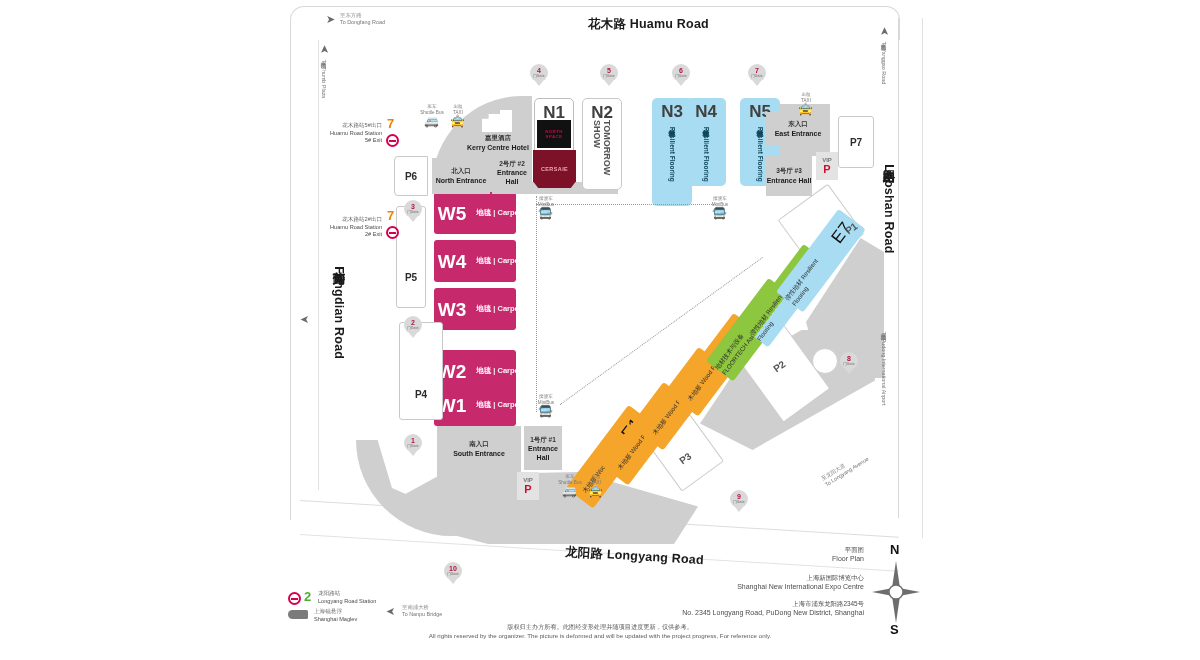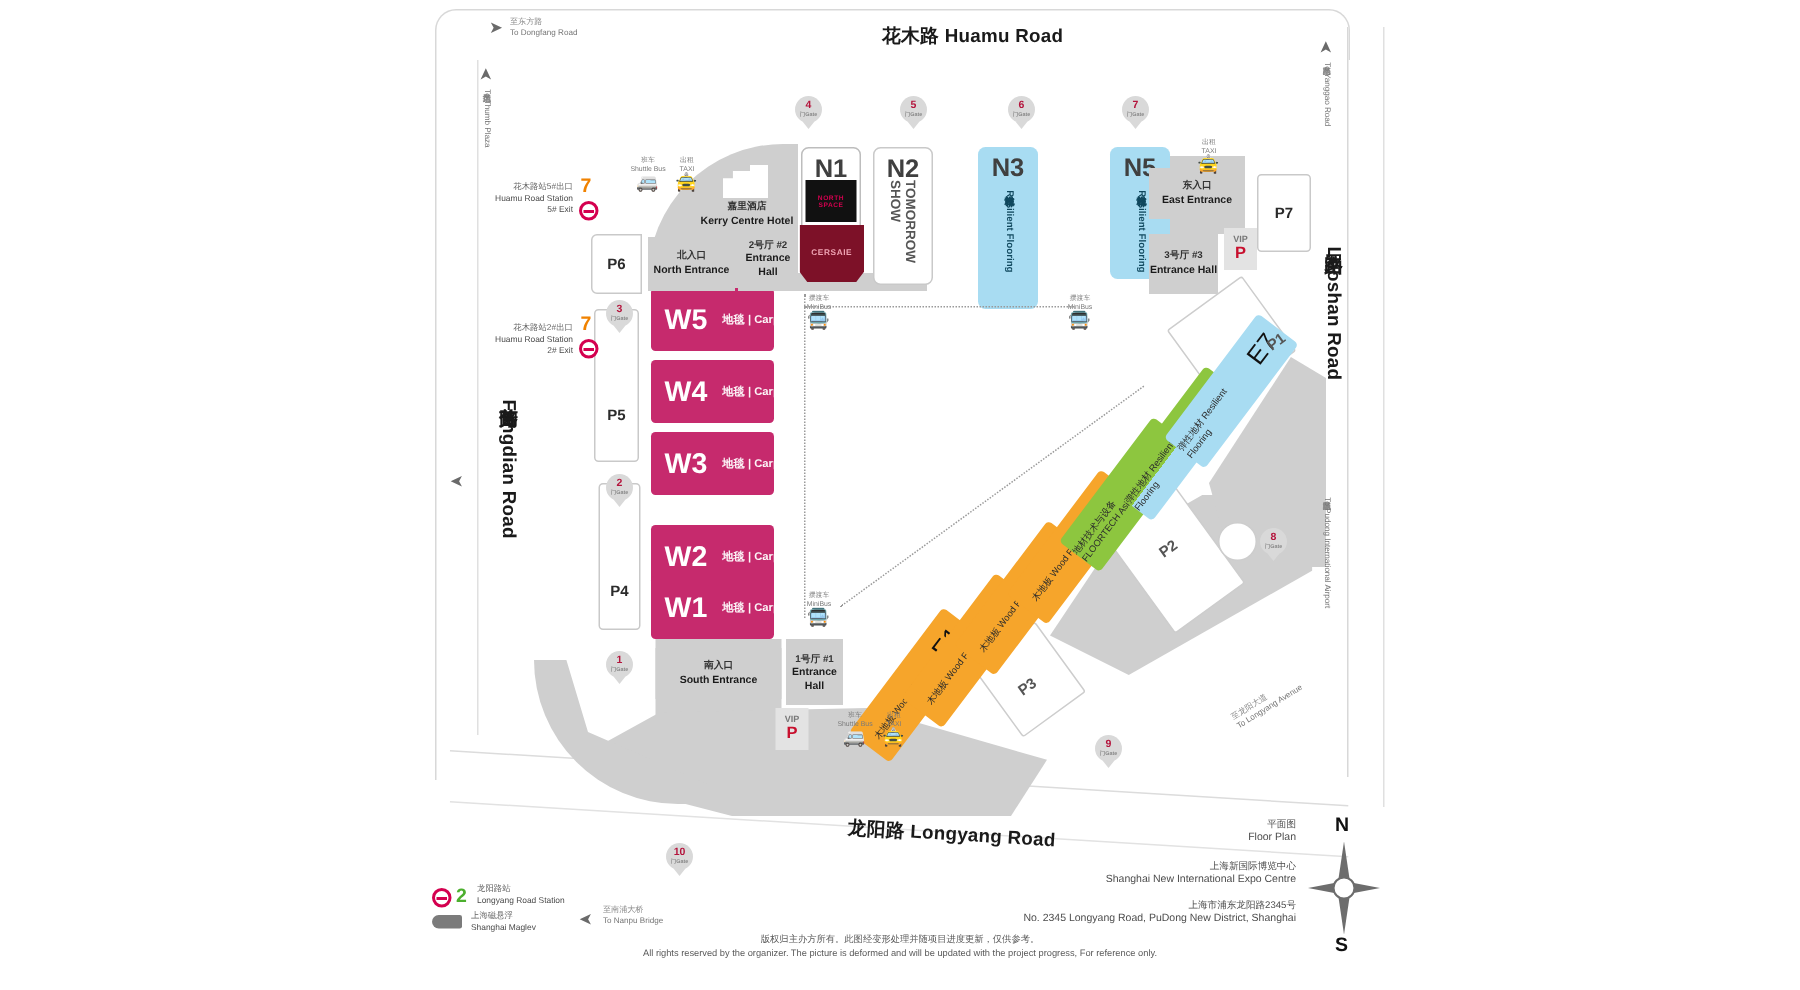--- a/index.html
+++ b/index.html
@@ -40,21 +40,21 @@
     background: #ffffff;
     border: 1px solid #cdcdcd;
   }
 
   
   .hall {
     position: absolute;
     border-radius: 3px;
     display: flex;
     align-items: center;
-    justify-content: space-between;
+    justify-content: center;
     color: #ffffff;
     font-weight: bold;
   }
   .hall .hid {
     font-size: 19px;
     line-height: 1;
   }
   .hall .hsub {
     font-size: 7.5px;
     line-height: 1.25;
@@ -299,20 +299,26 @@
   <div class="brandbox" style="left:584px;top:120px;width:36px;height:66px;color:#555;">
     <span style="writing-mode:vertical-rl;font-size:9px;font-weight:bold;letter-spacing:0;">TOMORROW SHOW</span>
   </div>
 
   <div class="hall n-hall n-blue" style="left:632px;top:98px;height:108px;margin-left:20px;">
     <span class="hid">N3</span>
     <span class="hsub">
       <span>弹性地材</span> <span>Resilient Flooring</span>
     </span>
   </div>
+  <div class="hall n-hall n-blue" style="left:686px;top:98px;height:88px;">
+    <span class="hid">N4</span>
+    <span class="hsub">
+      <span>弹性地材</span> <span>Resilient Flooring</span>
+    </span>
+  </div>
   <div class="hall n-hall n-blue" style="left:740px;top:98px;height:88px;">
     <span class="hid">N5</span>
     <span class="hsub">
       <span>弹性地材</span> <span>Resilient Flooring</span>
     </span>
   </div>
 
   <div class="hall w-hall" style="left:434px;top:192px;">
     <span class="hid">W5</span>
     <span class="hsub">
@@ -426,21 +432,21 @@
 
   <div class="pbox" style="left:838px;top:116px;width:36px;height:52px;border-radius:3px;">
     <span>P7</span>
   </div>
   <div class="pbox" style="left:394px;top:156px;width:34px;height:40px;border-radius:4px 0 0 4px;">
     <span>P6</span>
   </div>
   <div class="pbox" style="left:396px;top:206px;width:30px;height:102px;border-radius:3px;">
     <span style="margin-top:40px;">P5</span>
   </div>
-  <div class="pbox" style="left:399px;top:322px;width:28px;height:98px;border-radius:3px;">
+  <div class="pbox" style="left:399px;top:322px;width:44px;height:98px;border-radius:3px;">
     <span style="margin-top:46px;">P4</span>
   </div>
   <div class="pgrey" style="left:672px;top:450px;width:26px;height:16px;transform:rotate(-36deg);">
     <span>P3</span>
   </div>
   <div class="pgrey" style="left:766px;top:358px;width:26px;height:16px;transform:rotate(-36deg);">
     <span>P2</span>
   </div>
   <div class="pgrey" style="left:838px;top:220px;width:26px;height:16px;transform:rotate(-36deg);">
     <span>P1</span>

